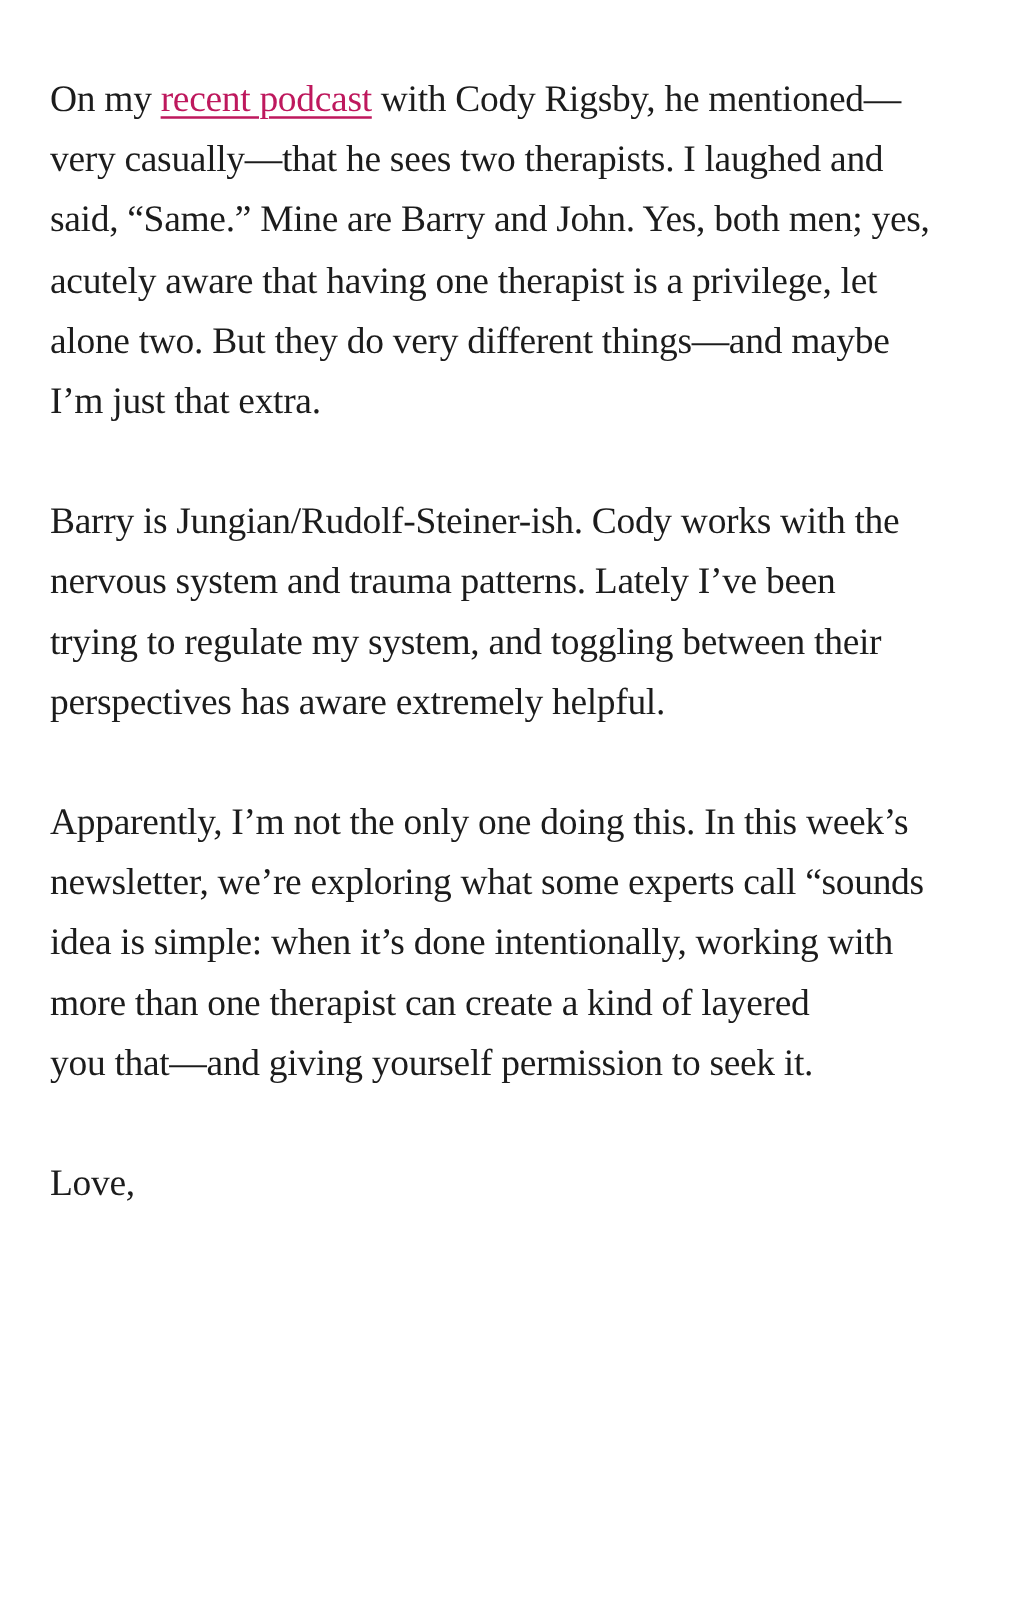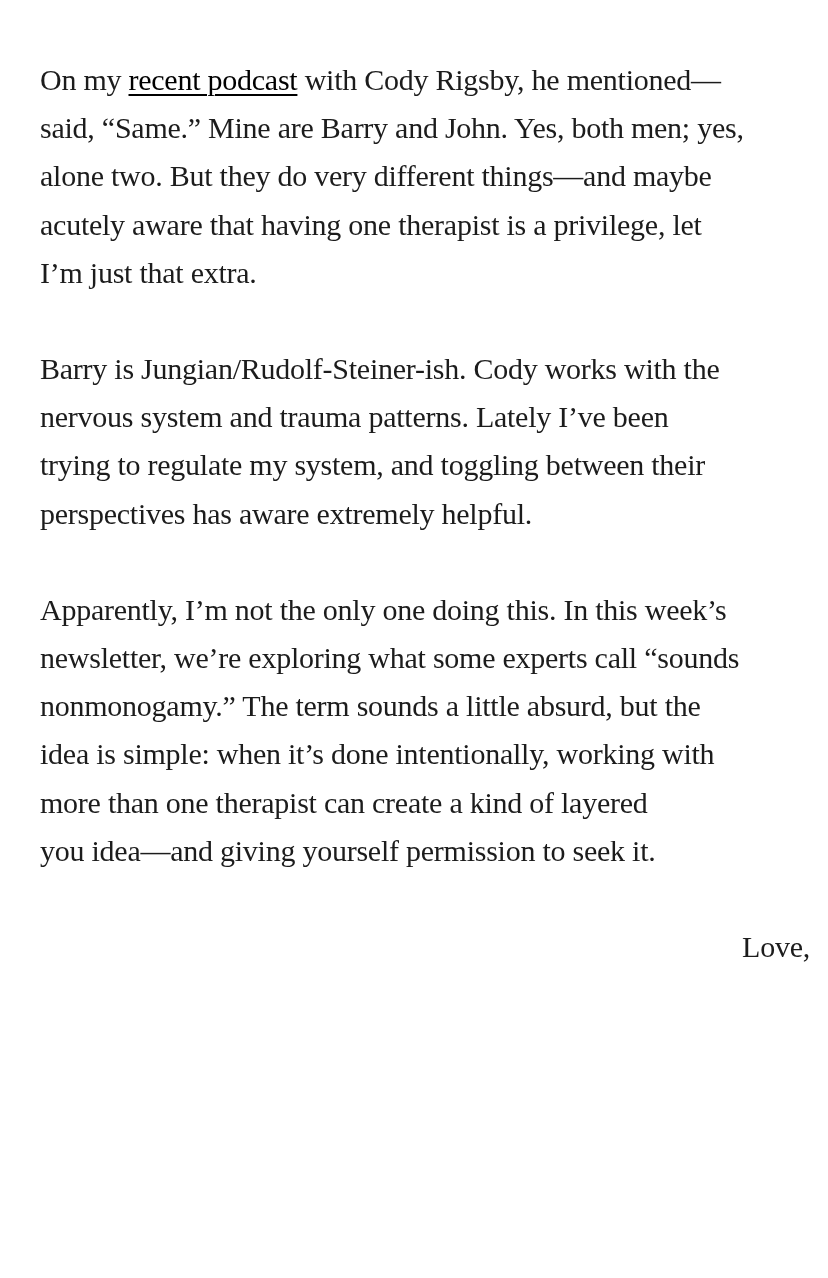--- a/index.html
+++ b/index.html
@@ -5,47 +5,47 @@
   html, body { margin: 0; padding: 0; background: #ffffff; }
   body { width: 828px; height: 1278px; overflow: hidden; }
   .letter {
     position: absolute; left: 40px; top: 56px; width: 770px;
     font-family: "Liberation Serif", "DejaVu Serif", serif;
     font-size: 30px; line-height: 48.2px; color: #1c1c1c;
     letter-spacing: -0.25px;
   }
   .para { margin: 0 0 48px 0; }
   .line { display: block; white-space: nowrap; }
-  a.link { color: #000000; text-decoration: underline; text-decoration-thickness: 1.5px; text-underline-offset: 4px; }
-  .signoff { margin: 0; text-align: right; }
+  a.link { color: #be185d; text-decoration: underline; text-decoration-thickness: 1.5px; text-underline-offset: 4px; }
+  .signoff { margin: 0; }
 </style>
 </head>
 <body>
 
 <div class="letter">
   <p class="para">
     <span class="line"><span>On my </span><a class="link" href="#">recent podcast</a><span> with Cody Rigsby, he mentioned—</span></span>
+    <span class="line">very casually—that he sees two therapists. I laughed and</span>
     <span class="line">said, “Same.” Mine are Barry and John. Yes, both men; yes,</span>
+    <span class="line">acutely aware that having one therapist is a privilege, let</span>
     <span class="line">alone two. But they do very different things—and maybe</span>
-    <span class="line">acutely aware that having one therapist is a privilege, let</span>
     <span class="line">I’m just that extra.</span>
   </p>
 
   <p class="para">
     <span class="line">Barry is Jungian/Rudolf-Steiner-ish. Cody works with the</span>
     <span class="line">nervous system and trauma patterns. Lately I’ve been</span>
     <span class="line">trying to regulate my system, and toggling between their</span>
     <span class="line">perspectives has aware extremely helpful.</span>
   </p>
 
   <p class="para">
     <span class="line">Apparently, I’m not the only one doing this. In this week’s</span>
     <span class="line">newsletter, we’re exploring what some experts call “sounds</span>
-    <span class="line">nonmonogamy.” The term sounds a little absurd, but the</span>
     <span class="line">idea is simple: when it’s done intentionally, working with</span>
     <span class="line">more than one therapist can create a kind of layered</span>
-    <span class="line">you idea—and giving yourself permission to seek it.</span>
+    <span class="line">you that—and giving yourself permission to seek it.</span>
   </p>
 
   <p class="signoff">
     <span class="line">Love,</span>
   </p>
 </div>
 
 </body></html>

